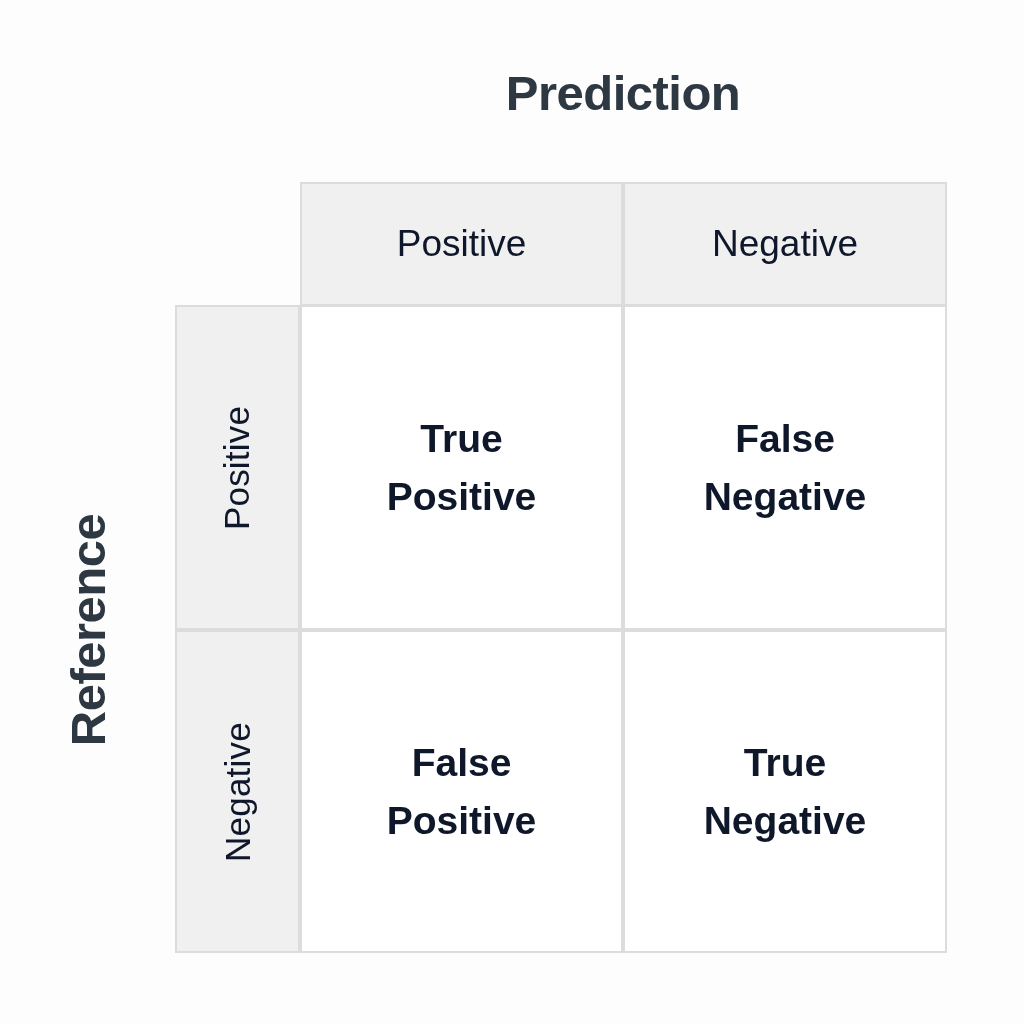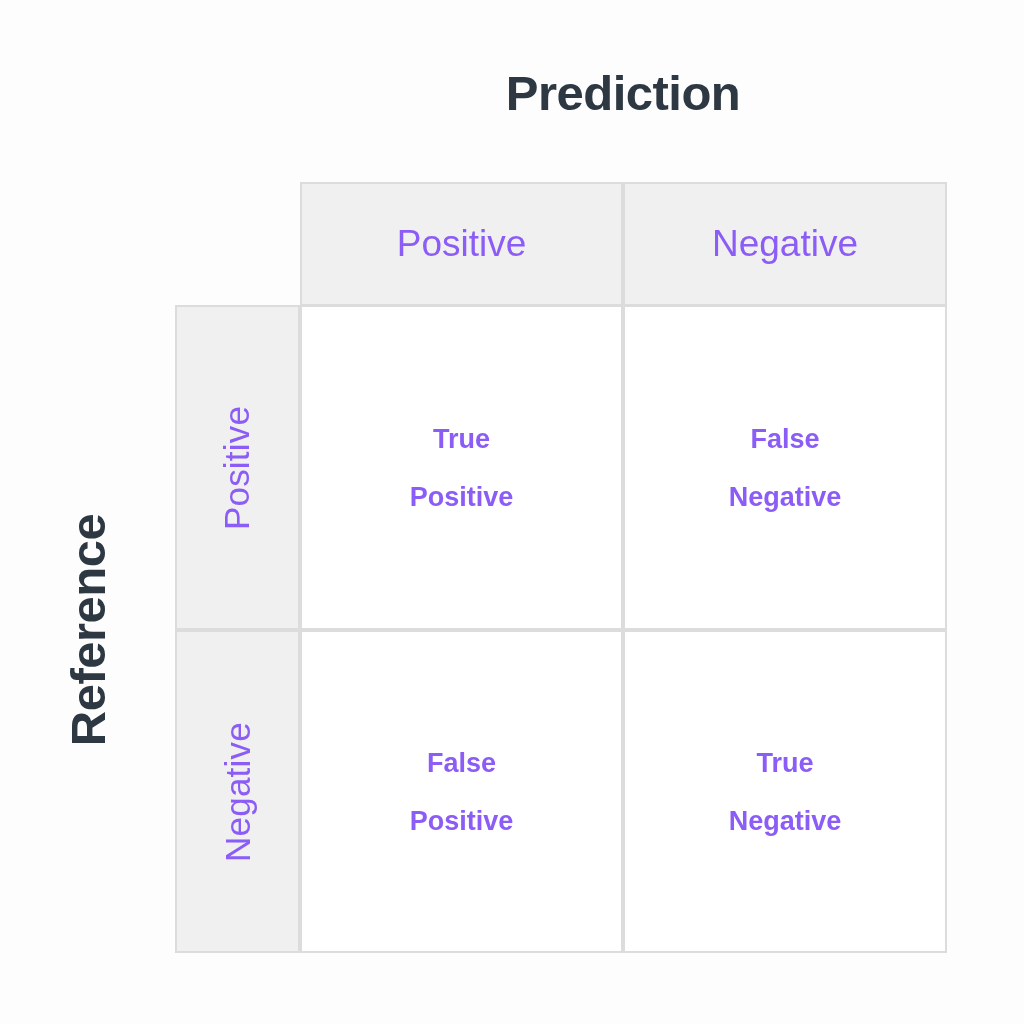--- a/index.html
+++ b/index.html
@@ -60,21 +60,21 @@
   }
 
   .cell {
     position: absolute;
     box-sizing: border-box;
     border: 2px solid #dcdcdc;
     display: flex;
     align-items: center;
     justify-content: center;
     text-align: center;
-    color: #8b5cf6;
+    color: #0f172a;
   }
 
   
   .header-cell {
     background: #f0f0f0;
   }
 
   .body-cell {
     background: #ffffff;
   }
@@ -100,21 +100,21 @@
   #row-header-1 { top: 448px; height: 323px; }
 
   .row-header .vtext {
     transform: rotate(-90deg);
     white-space: nowrap;
     letter-spacing: 0.2px;
   }
 
   
   .body-cell {
-    font-size: 27px;
+    font-size: 39px;
     font-weight: bold;
     line-height: 58px;
   }
   #body-cell-0-0 { left: 125px; top: 123px; width: 323px; height: 325px; }
   #body-cell-0-1 { left: 448px; top: 123px; width: 324px; height: 325px; }
   #body-cell-1-0 { left: 125px; top: 448px; width: 323px; height: 323px; }
   #body-cell-1-1 { left: 448px; top: 448px; width: 324px; height: 323px; }
 
   .cell-line { display: block; }
 </style>

